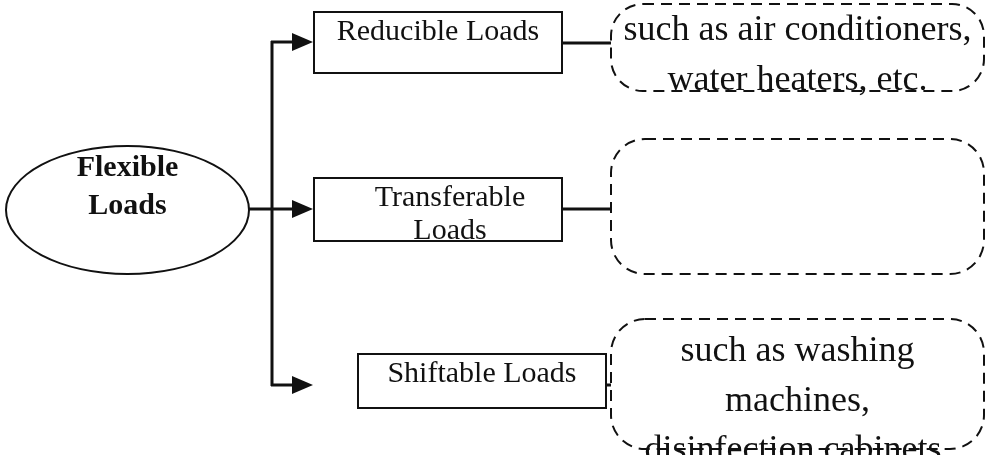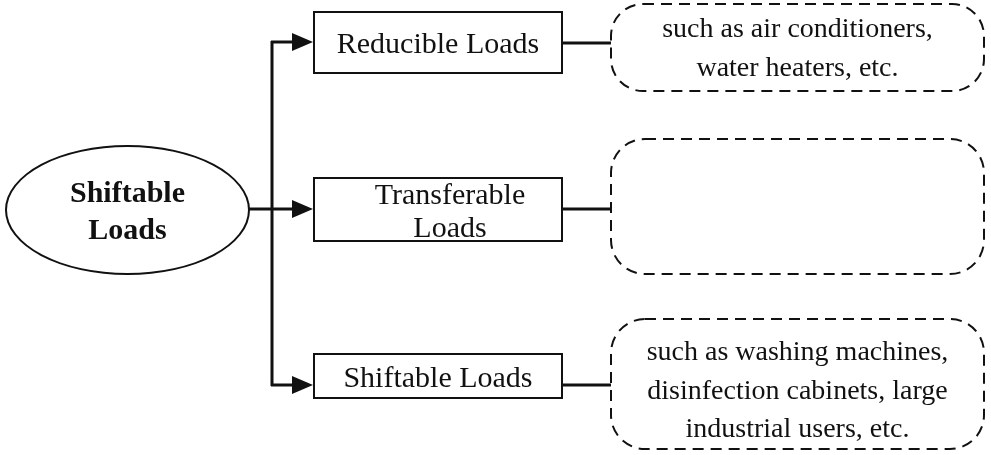--- a/index.html
+++ b/index.html
@@ -20,21 +20,21 @@
     position: absolute;
     left: 0;
     top: 0;
     width: 991px;
     height: 455px;
     z-index: 1;
   }
   .node {
     position: absolute;
     display: flex;
-    align-items: center;
+    align-items: flex-start;
     justify-content: center;
     text-align: center;
     box-sizing: border-box;
     background: #ffffff;
     z-index: 2;
     white-space: pre-line;
   }
   .root-ellipse {
     left: 5px;
     top: 145px;
@@ -48,25 +48,25 @@
   }
   .load-box {
     left: 313px;
     width: 250px;
     border: 2px solid #111111;
     font-size: 30px;
     line-height: 1.1;
   }
   .load-box.b1 { top: 11px;  height: 63px; }
   .load-box.b2 { top: 177px; height: 65px; padding-left: 24px; }
-  .load-box.b3 { top: 353px; height: 46px; }
+  .load-box.b3 { top: 353px; height: 56px; margin-left: 44px; }
   .example-box {
     left: 611px;
     width: 373px;
-    font-size: 28px;
+    font-size: 36px;
     line-height: 1.38;
     background: transparent;
     z-index: 2;
   }
   .example-box.e1 { top: 4px;   height: 87px; }
   .example-box.e2 { top: 139px; height: 135px; }
   .example-box.e3 { top: 325px; height: 130px; }
 </style>
 </head>
 <body>
@@ -91,21 +91,21 @@
     <line x1="563" y1="43" x2="611" y2="43" stroke="#111111" stroke-width="3"></line>
     <line x1="563" y1="209" x2="611" y2="209" stroke="#111111" stroke-width="3"></line>
     <line x1="563" y1="385" x2="611" y2="385" stroke="#111111" stroke-width="3"></line>
 
     <rect x="611" y="4" width="373" height="87" rx="32" ry="32" fill="#ffffff" stroke="#111111" stroke-width="2" stroke-dasharray="11 7"></rect>
     <rect x="611" y="139" width="373" height="135" rx="34" ry="34" fill="#ffffff" stroke="#111111" stroke-width="2" stroke-dasharray="11 7"></rect>
     <rect x="611" y="319" width="373" height="130" rx="34" ry="34" fill="#ffffff" stroke="#111111" stroke-width="2" stroke-dasharray="11 7"></rect>
   </svg>
 
   <div class="node root-ellipse">
-    <span>Shiftable
+    <span>Flexible
 Loads</span>
   </div>
 
   <div class="node load-box b1">
     <span>Reducible Loads</span>
   </div>
   <div class="node load-box b2">
     <span>Transferable Loads</span>
   </div>
   <div class="node load-box b3">

